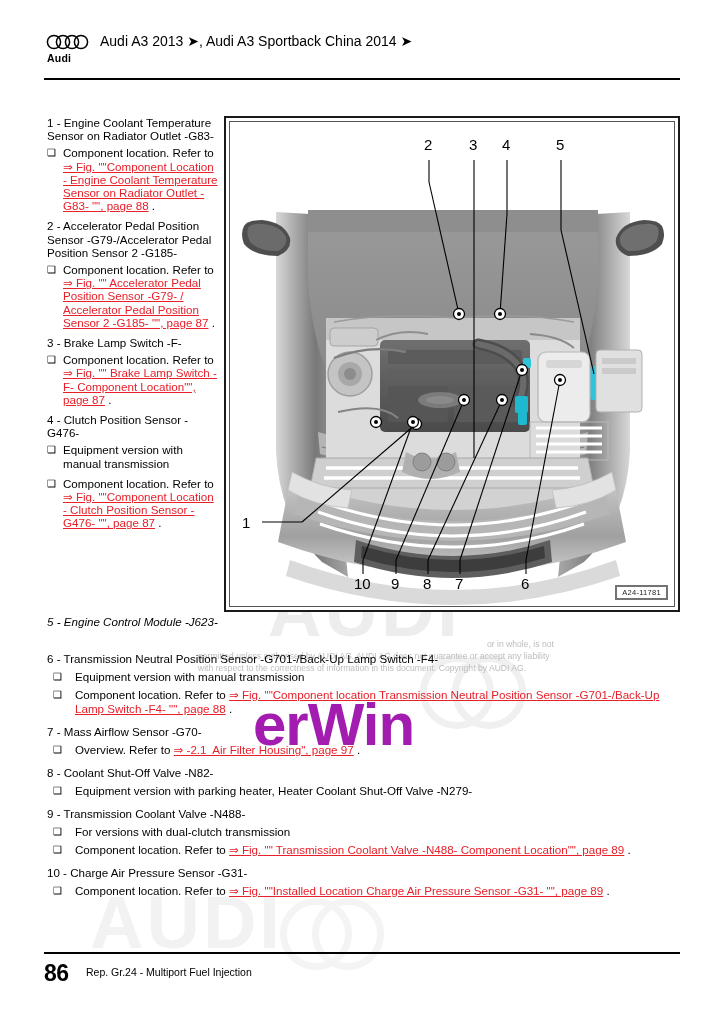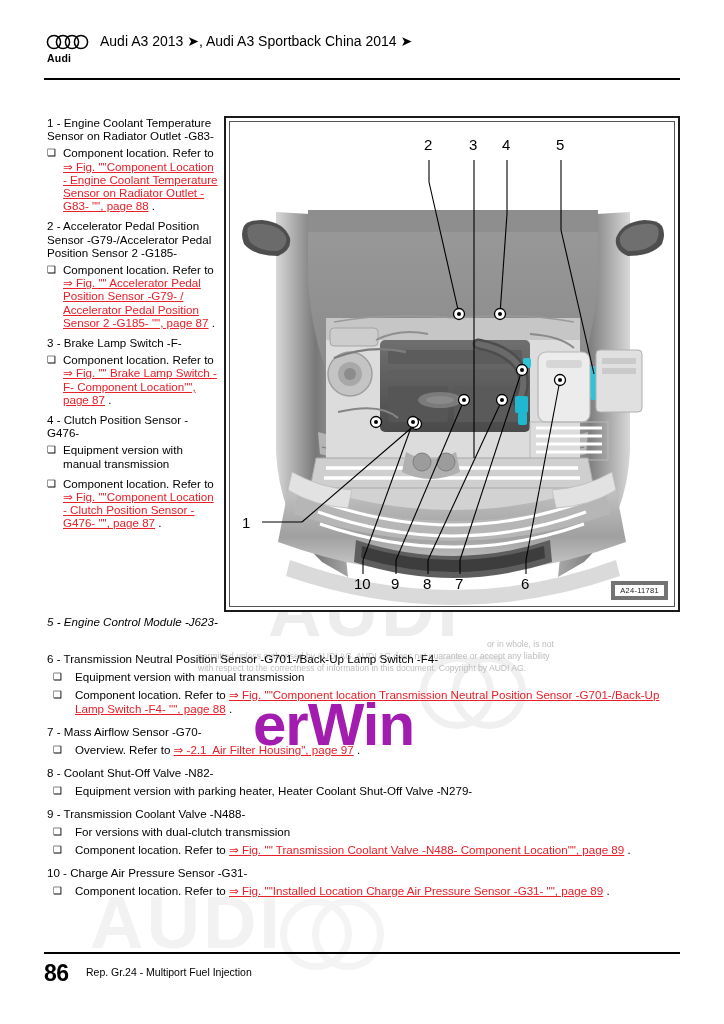--- a/index.html
+++ b/index.html
@@ -96,21 +96,21 @@
     position: absolute;
     font-size: 15px;
     font-weight: normal;
     color: #000;
     font-family: "Liberation Sans", sans-serif;
   }
   #fig-code {
     position: absolute;
     right: 6px;
     bottom: 6px;
-    border: 4px solid #737373;
+    border: 2px solid #737373;
     background: #fff;
     font-size: 7.5px;
     padding: 1px 5px 1px 5px;
     letter-spacing: 0.3px;
     color: #222;
     font-family: "Liberation Sans", sans-serif;
   }
 
   
   #left-col {

